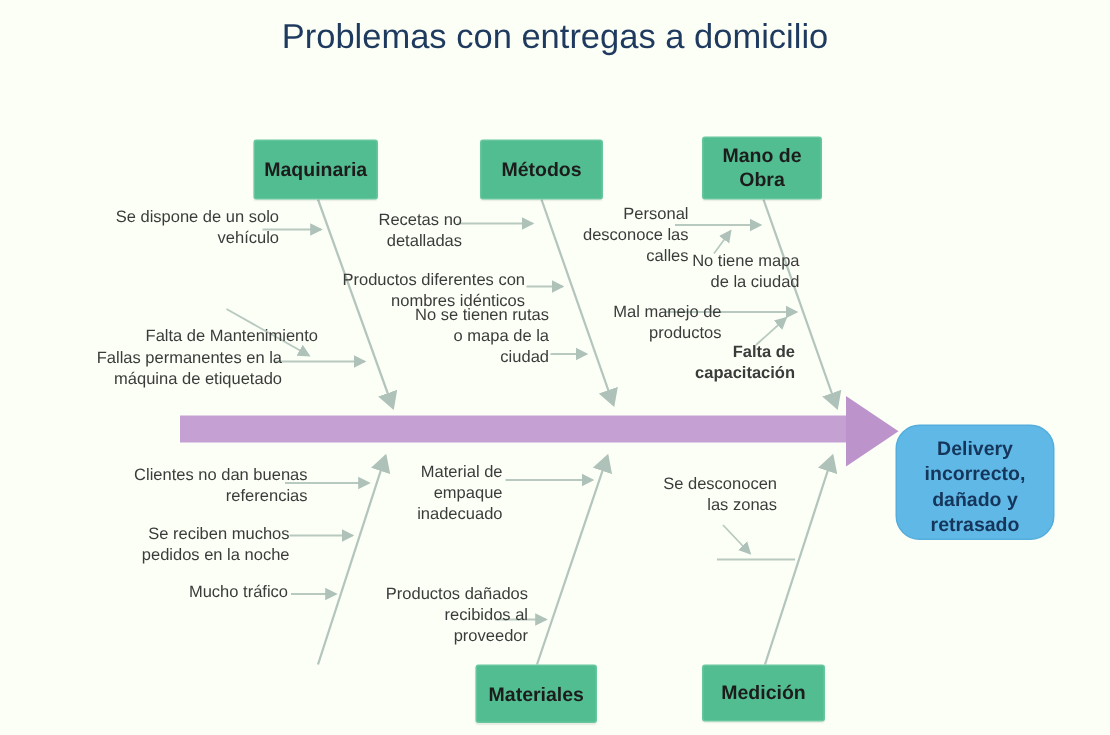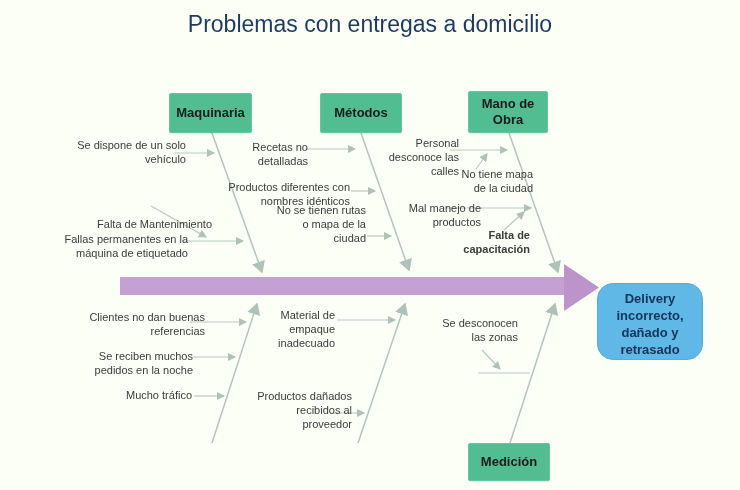--- a/index.html
+++ b/index.html
@@ -107,20 +107,23 @@
 
   <div class="catbox" style="left:169px;top:93px;width:83px;height:40px;text-align:right;">
     <span>Maquinaria</span>
   </div>
   <div class="catbox" style="left:320px;top:93px;width:82px;height:40px;justify-content:center;">
     <span>Métodos</span>
   </div>
   <div class="catbox" style="left:468px;top:91px;width:80px;height:42px;">
     <span>Mano de Obra</span>
   </div>
+  <div class="catbox" style="left:317px;top:443px;width:81px;height:39px;">
+    <span>Materiales</span>
+  </div>
   <div class="catbox" style="left:468px;top:443px;width:82px;height:38px;">
     <span>Medición</span>
   </div>
 
   <div class="cause" style="left:60px;top:139px;width:126px;">Se dispone de un solo vehículo</div>
   <div class="cause" style="left:82px;top:175px;width:130px;white-space:nowrap;margin-top:43px;">Falta de Mantenimiento</div>
   <div class="cause" style="left:52px;top:233px;width:136px;">Fallas permanentes en la máquina de etiquetado</div>
 
   <div class="cause" style="left:238px;top:141px;width:70px;">Recetas no detalladas</div>
   <div class="cause" style="left:226px;top:181px;width:124px;">Productos diferentes con nombres idénticos</div>

